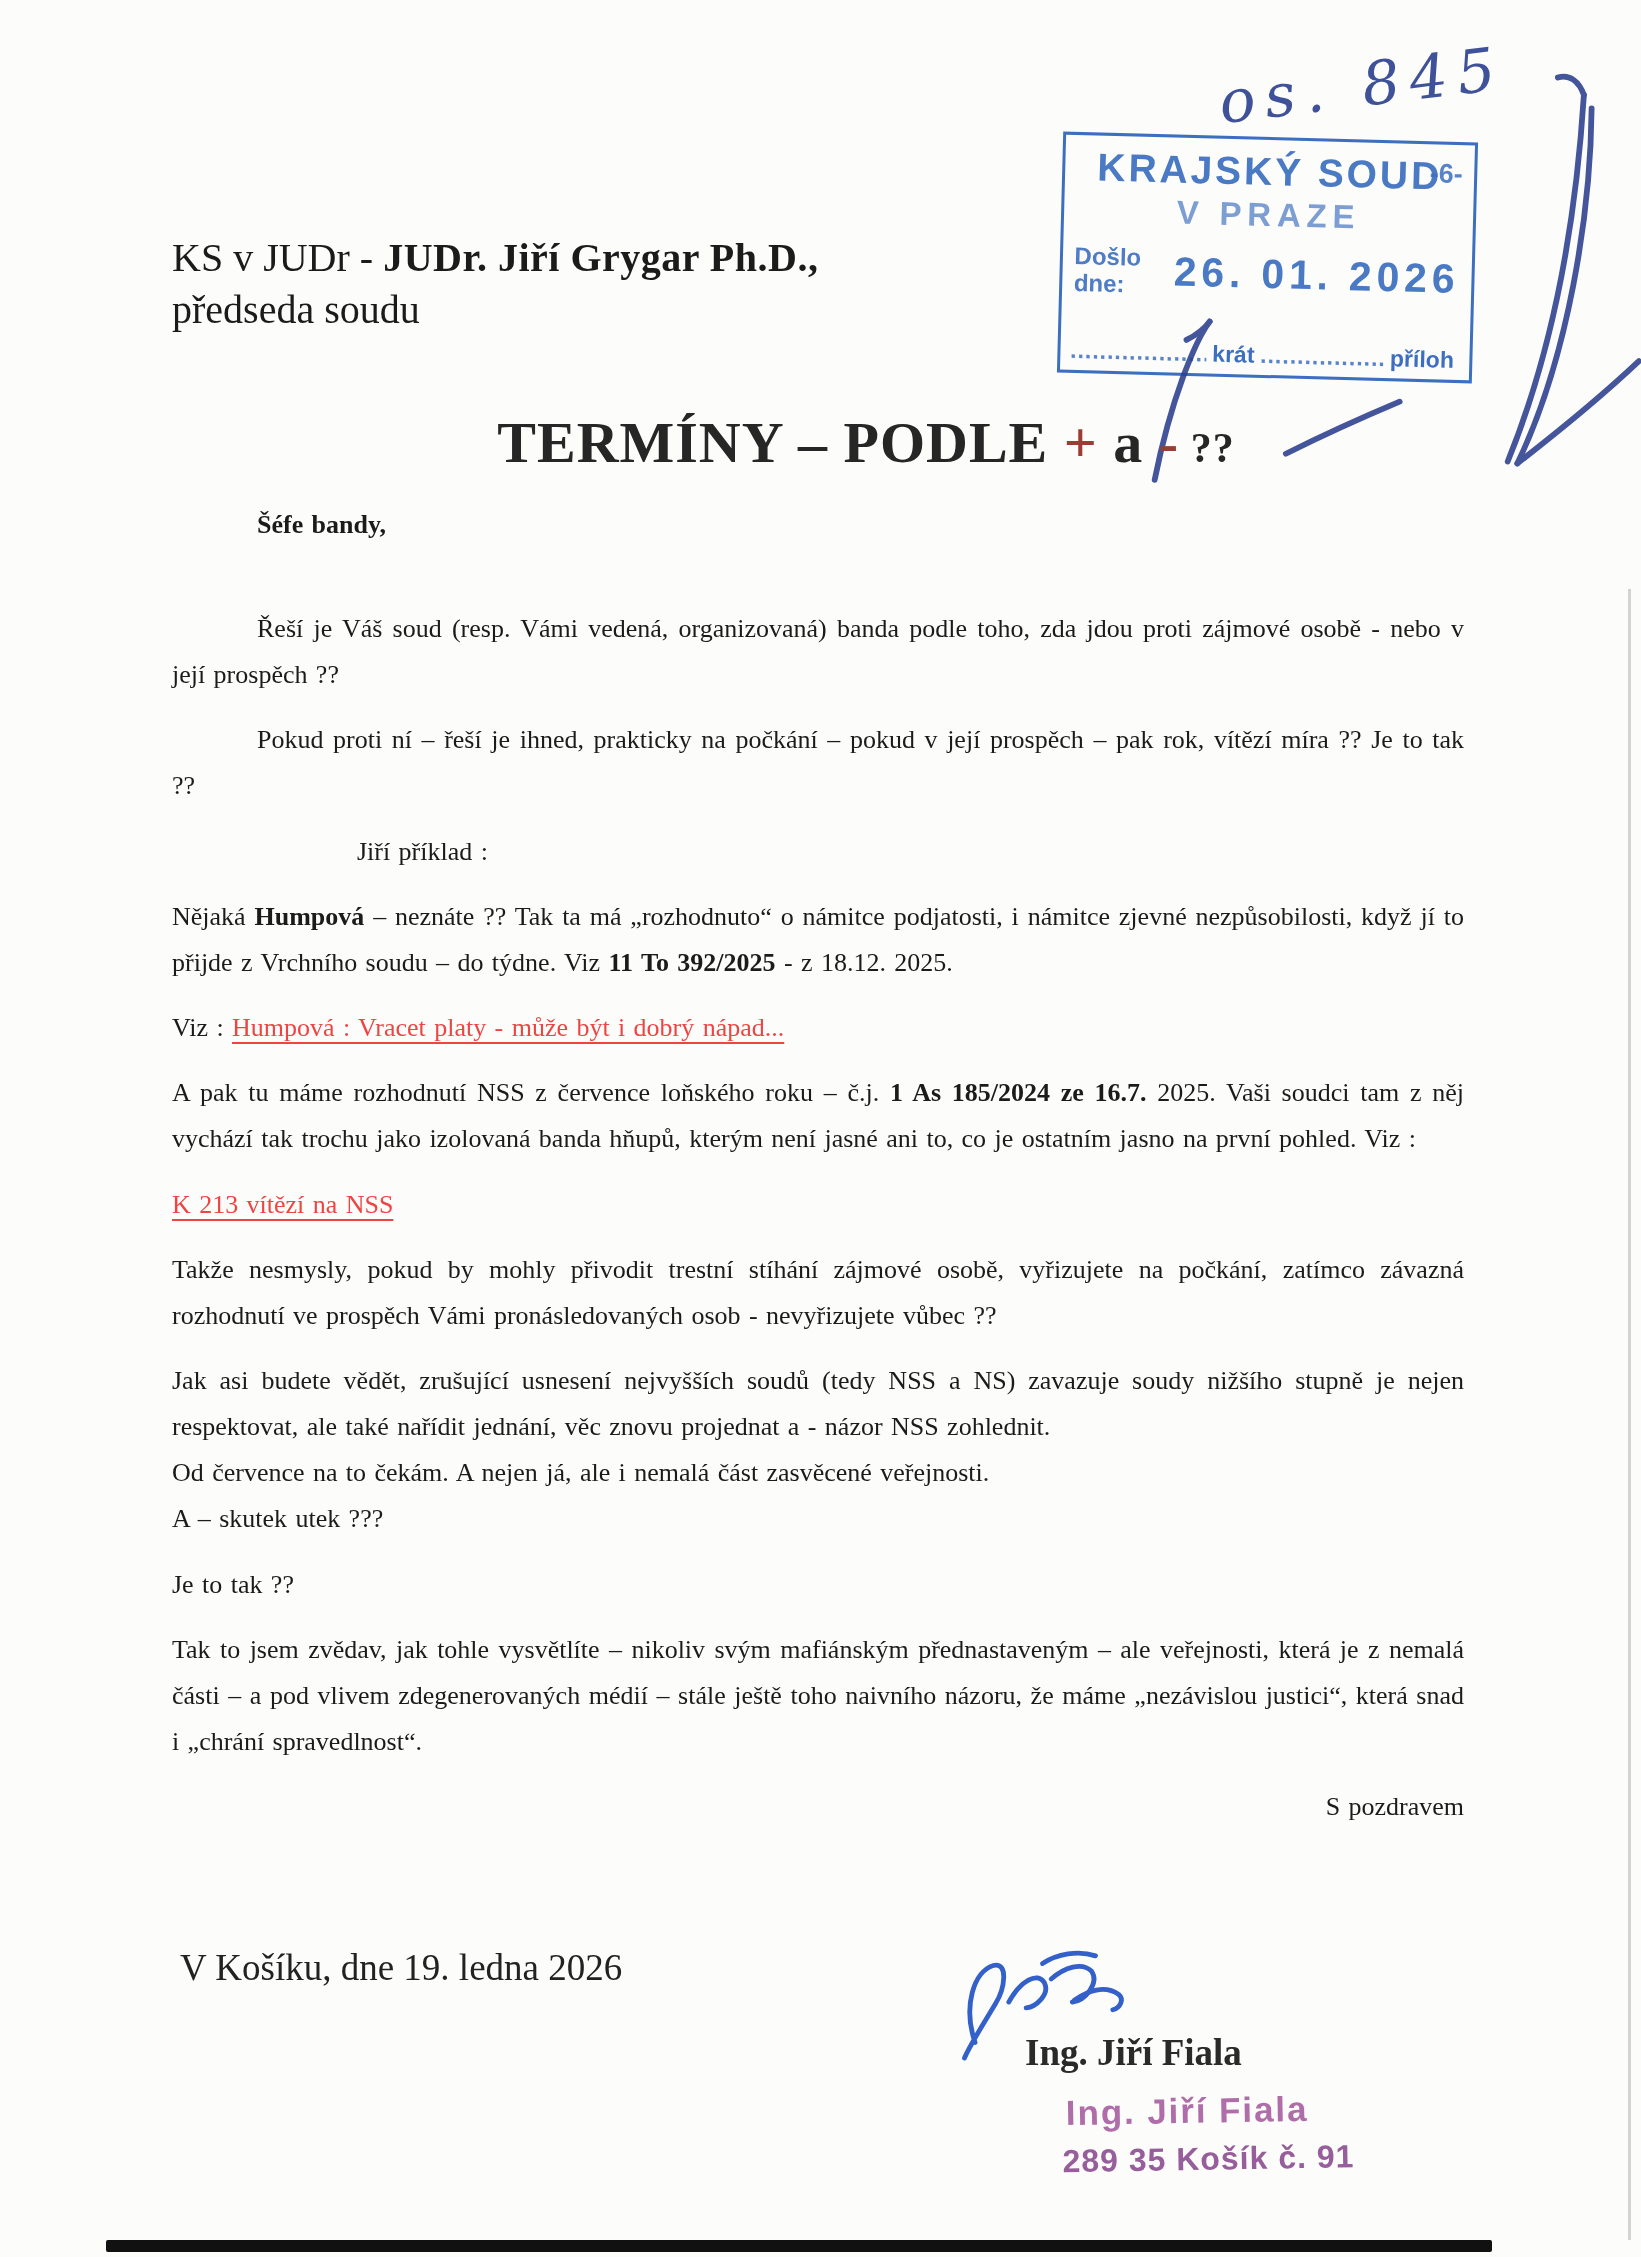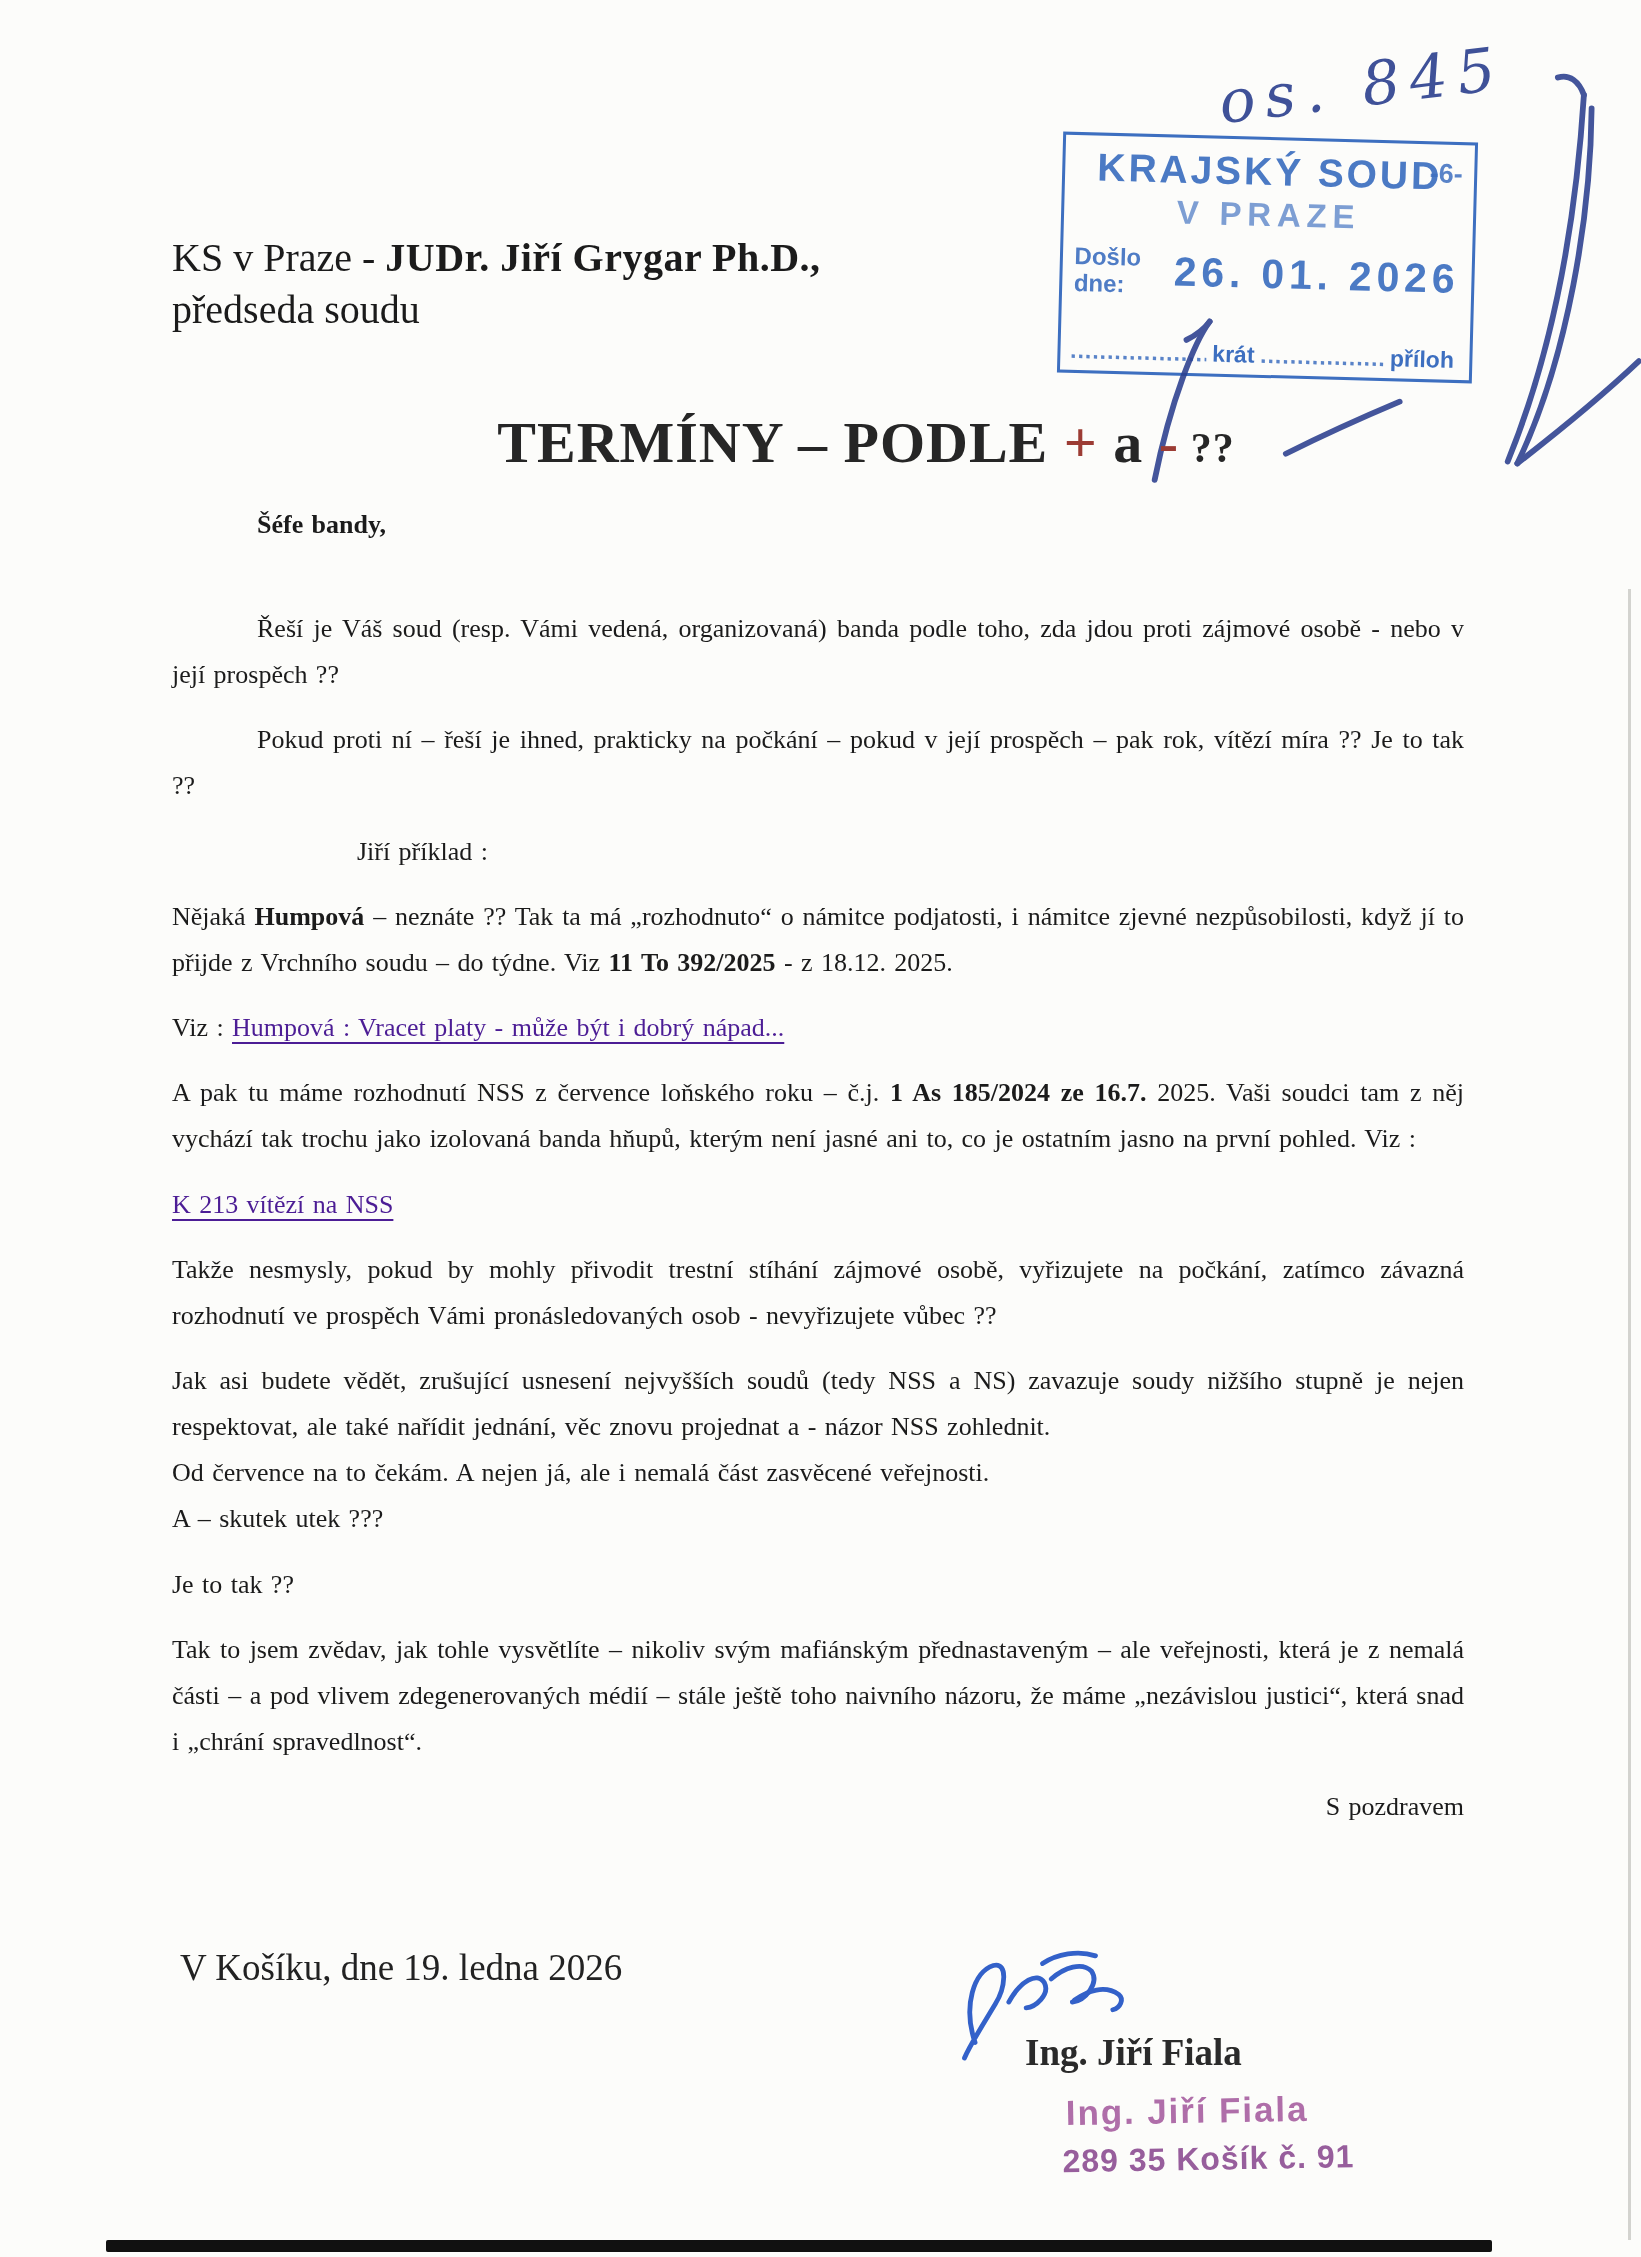--- a/index.html
+++ b/index.html
@@ -42,39 +42,39 @@
   }
   .title .accent{color:#9c3c34;}
   .title .qq{font-size:42px;}
   
   .content{position:absolute;left:172px;top:502px;width:1292px;font-size:26px;line-height:46px;}
   .para{margin:0 0 19.3px 0;text-align:justify;word-spacing:1.9px;}
   .salutation{font-weight:bold;margin:0 0 58px 0;text-indent:85px;}
   .indent{text-indent:85px;}
   .example{margin-left:185px;text-align:left;}
   .nowrapline{text-align:left;}
-  .link{color:#4c1d95;text-decoration:underline;text-underline-offset:5.8px;cursor:pointer;}
+  .link{color:#ef4444;text-decoration:underline;text-underline-offset:5.8px;cursor:pointer;}
   .closing{text-indent:98px;text-align:right;}
   
   .sig-svg{position:absolute;left:951px;top:1946px;width:183px;height:116px;}
   .sig-name{position:absolute;left:1025px;top:2031px;font-size:37px;font-weight:bold;color:#2a2a2a;}
   .sig-stamp{position:absolute;left:1062px;top:2091px;width:251px;text-align:center;transform:rotate(-1deg);
     font-family:"Liberation Sans", sans-serif;color:#a2569b;}
   .sig-stamp-l1{font-size:35px;font-weight:bold;letter-spacing:1.9px;opacity:.85;}
   .sig-stamp-l2{font-size:32px;font-weight:bold;letter-spacing:1px;margin-top:9.7px;color:#8d4d92;opacity:.9;white-space:nowrap;}
   .place-date{position:absolute;left:180px;top:1946px;font-size:37px;color:#222;}
   
   .edge-line{position:absolute;left:1628px;top:589px;width:2.9px;height:1651px;background:#d3d3cf;}
   .bottom-bar{position:absolute;left:106px;top:2240px;width:1386px;height:11.6px;background:#111;border-radius:1.9px;}
 </style>
 </head>
 <body>
 
 <div class="header">
-  <div><span>KS v Praze - </span><b>JUDr.  Jiří Grygar Ph.D.,</b></div>
+  <div><span>KS v JUDr - </span><b>JUDr.  Jiří Grygar Ph.D.,</b></div>
   <div>předseda soudu</div>
 </div>
 
 <div class="hand-os">os. 845</div>
 
 <div class="stamp-box">
   <div class="stamp-row1">
     <span class="stamp-court">KRAJSKÝ SOUD</span>
     <span class="stamp-num">-6-</span>
   </div>

